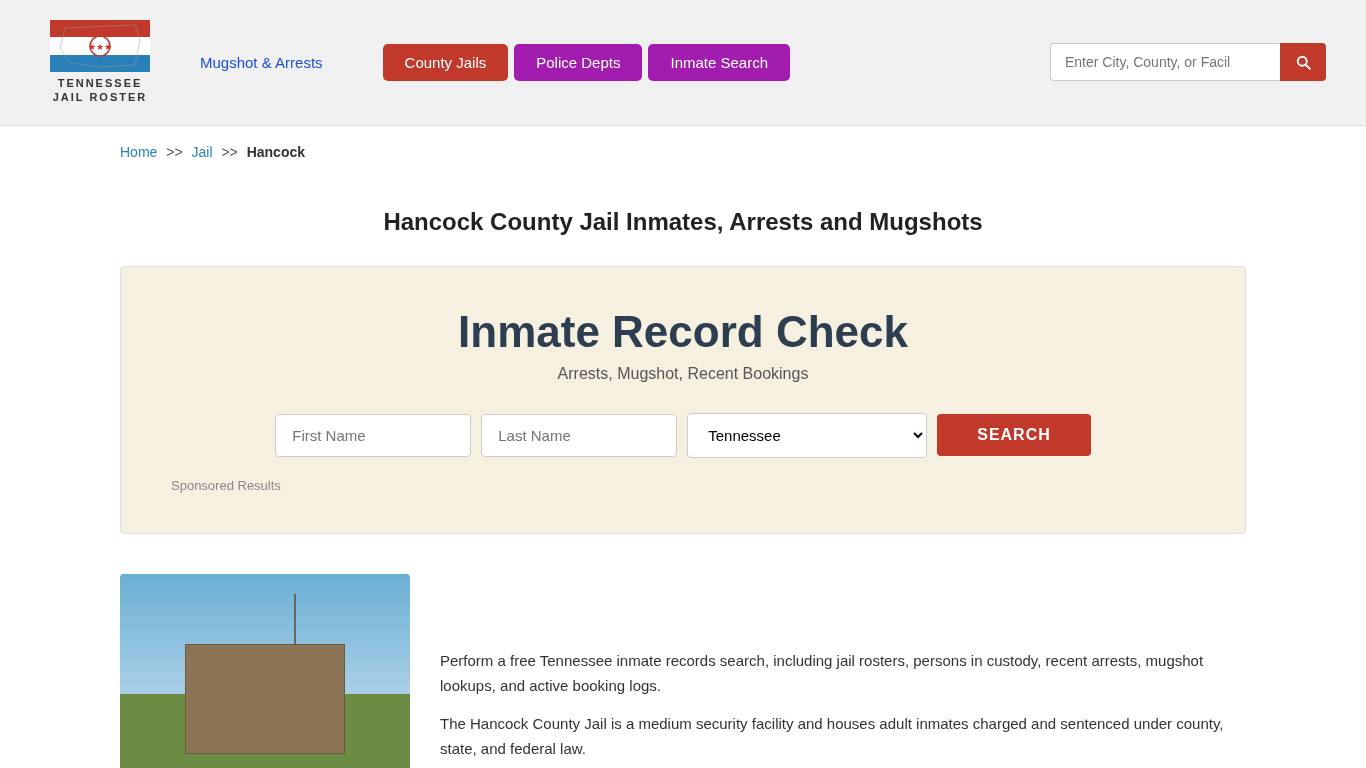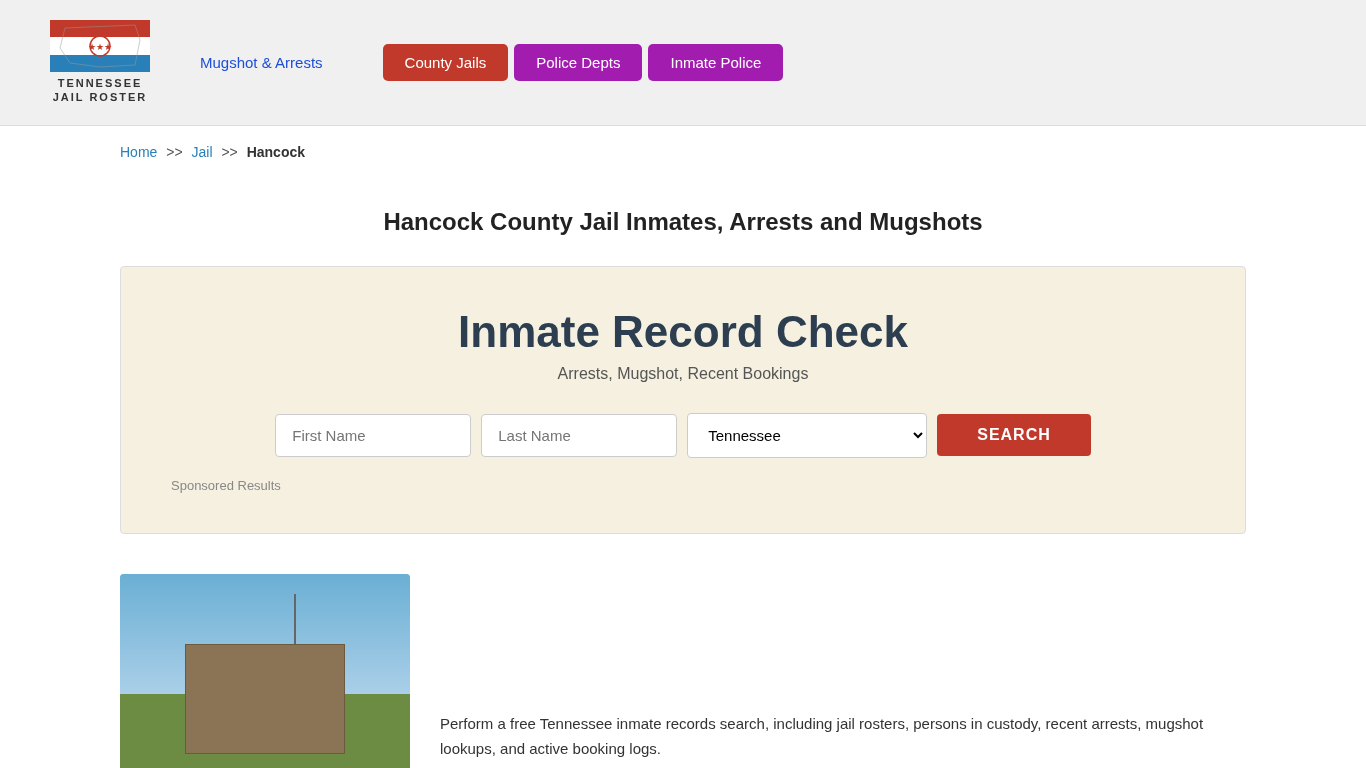--- a/index.html
+++ b/index.html
@@ -288,23 +288,31 @@
     </div>
   </a>
 
   <a class="mugshot-link" href="#">
     <span>Mugshot &amp; Arrests</span>
   </a>
 
   <nav class="nav-buttons">
     <button class="nav-btn nav-btn-active">County Jails</button>
     <button class="nav-btn nav-btn-inactive">Police Depts</button>
-    <button class="nav-btn nav-btn-inactive">Inmate Police</button>
+    <button class="nav-btn nav-btn-inactive">Inmate Search</button>
   </nav>
 
+  <div class="search-area">
+    <input class="search-input" type="text" placeholder="Enter City, County, or Facil" style="">
+    <button class="search-btn">
+      <svg viewBox="0 0 24 24" xmlns="http://www.w3.org/2000/svg">
+        <path d="M21 21l-4.35-4.35M17 11A6 6 0 1 1 5 11a6 6 0 0 1 12 0z" stroke="white" stroke-width="2.5" fill="none" stroke-linecap="round"></path>
+      </svg>
+    </button>
+  </div>
 </header>
 
 <div class="breadcrumb-section">
   <nav class="breadcrumb">
     <a href="#">Home</a>
     <span class="sep">&gt;&gt;</span>
     <a href="#">Jail</a>
     <span class="sep">&gt;&gt;</span>
     <span class="current">Hancock</span>
   </nav>
@@ -343,15 +351,16 @@
         <div class="ground-area"></div>
 
         <div class="building-main"></div>
 
         <div class="flagpole"></div>
       </div>
     </div>
 
     <div class="desc-text">
       <p>Perform a free Tennessee inmate records search, including jail rosters, persons in custody, recent arrests, mugshot lookups, and active booking logs.</p>
+      <p>The Hancock County Jail is a medium security facility and houses adult inmates charged and sentenced under county, state, and federal law.</p>
     </div>
   </div>
 </main>
 
 </body></html>

